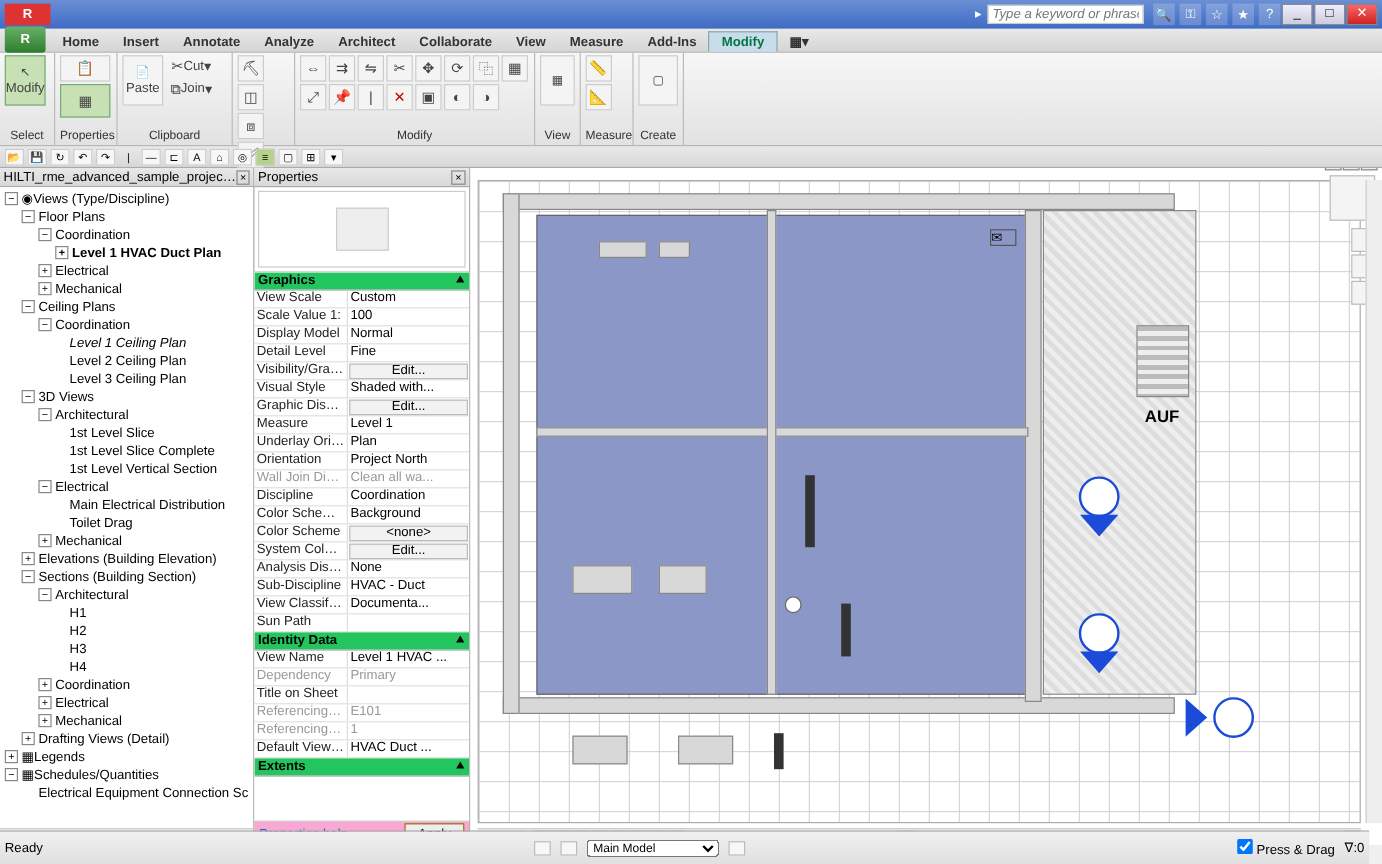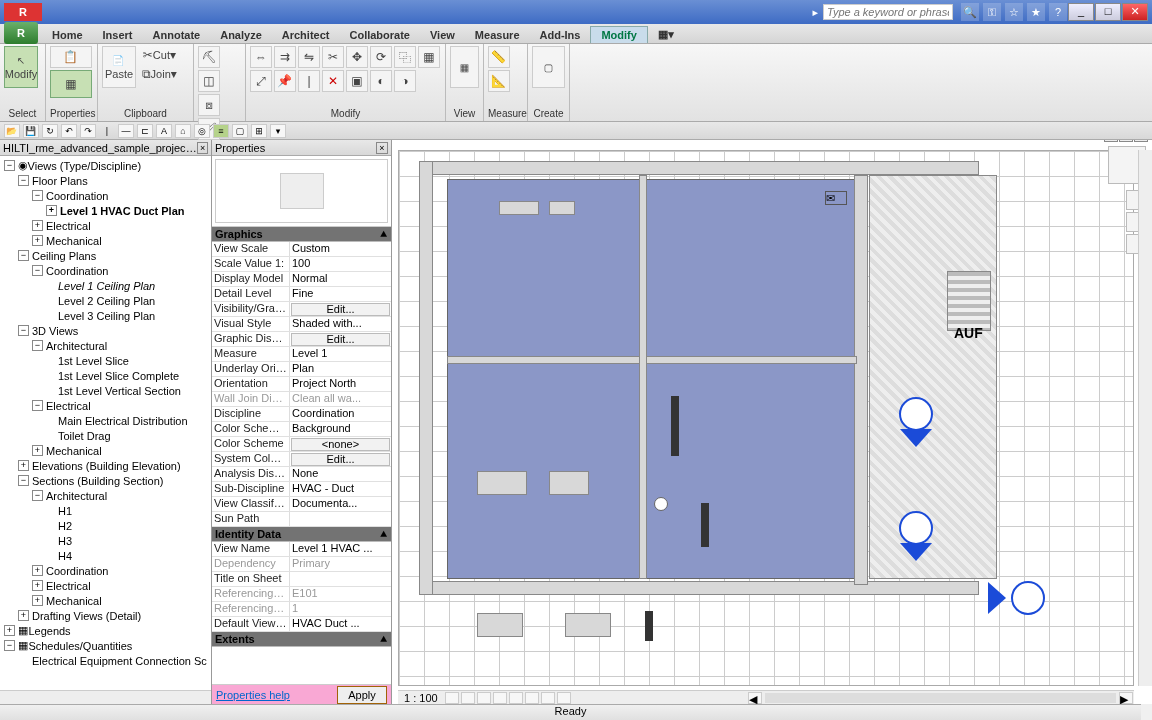--- a/index.html
+++ b/index.html
@@ -52,21 +52,21 @@
   .browser .hscroll { height:14px; background:#eee; border-top:1px solid #ccc;}
 
   
   .props { width:180px; border-right:1px solid #999; display:flex; flex-direction:column;}
   .props .preview { height:64px; background:#fff; border:1px solid #ccc; margin:3px; display:flex; align-items:center; justify-content:center;}
   .props .typebar { display:flex; padding:2px 3px; gap:2px;}
   .props .typebar select { flex:1; height:18px; font-size:10px;}
   .props .typebar .ed { font-size:10px; cursor:pointer; border:1px solid #bbb; padding:0 3px; background:#f3f3f3;}
   .grid { flex:1; overflow:auto; background:#fff; border-top:1px solid #ccc;}
   .grow { display:flex; height:15px; border-bottom:1px solid #e0e0e0;}
-  .gcat { background:#737373; font-weight:bold; padding:0 3px; height:15px; line-height:15px; display:flex; justify-content:space-between; border-bottom:1px solid #bbb;}
+  .gcat { background:#22c55e; font-weight:bold; padding:0 3px; height:15px; line-height:15px; display:flex; justify-content:space-between; border-bottom:1px solid #bbb;}
   .gk { width:78px; padding:0 2px; border-right:1px solid #ddd; overflow:hidden; white-space:nowrap; text-overflow:ellipsis; color:#222;}
   .gv { flex:1; padding:0 2px; overflow:hidden; white-space:nowrap; text-overflow:ellipsis;}
   .gv.btn { text-align:center; background:#f2f2f2; border:1px solid #bbb; margin:1px; height:13px; line-height:11px; cursor:pointer;}
   .grow.dis .gk,.grow.dis .gv{ color:#999;}
   .pfoot { height:20px; display:flex; justify-content:space-between; align-items:center; padding:0 4px; border-top:1px solid #ccc; background:#f9a8d4;}
   .pfoot a { color:#0066cc; text-decoration:underline; cursor:pointer;}
   .pfoot button { height:18px; width:50px; background:#eee; border:1px solid #a16207;}
 
   
   .canvas { flex:1; position:relative; background:#fff; overflow:hidden;}
@@ -85,21 +85,21 @@
   .nav { position:absolute; top:50px; right:6px; width:20px; display:flex; flex-direction:column; gap:2px;}
   .nav span{ width:20px;height:20px;background:#f4f4f4;border:1px solid #bbb;cursor:pointer;}
   .minwin { position:absolute; top:-10px; right:4px; display:flex; gap:1px;}
   .minwin span{ width:14px;height:12px;background:#eee;border:1px solid #888;cursor:pointer;font-size:8px;text-align:center;}
   .vscroll { position:absolute; right:0; top:10px; bottom:18px; width:14px; background:#eee; border-left:1px solid #ccc;}
   .hscroll2 { position:absolute; left:6px; right:18px; bottom:0; height:14px; background:#eee; border-top:1px solid #ccc; display:flex; align-items:center;}
   .hscroll2 .scale { padding:0 6px;}
   .hscroll2 .sicon { width:14px;height:12px;border:1px solid #ccc;margin:0 1px;cursor:pointer;background:#f7f7f7;}
 
   
-  .status { position:absolute; left:0; right:11px; bottom:0; height:16px; background:linear-gradient(#f0f0f0,#e0e0e0); border-top:1px solid #aaa; display:flex; align-items:center; padding:0 4px; gap:8px;flex-direction:column;}
+  .status { position:absolute; left:0; right:11px; bottom:0; height:28px; background:linear-gradient(#f0f0f0,#e0e0e0); border-top:1px solid #aaa; display:flex; align-items:center; padding:0 4px; gap:8px;}
   .status .spacer{flex:1;}
   .status select { height:14px; font-size:10px; width:110px;}
   .status .sicon { width:14px;height:12px;border:1px solid #bbb;cursor:pointer;background:#f7f7f7;}
 </style>
 </head>
 <body>
 
 <div class="titlebar">
   <div class="app-icon">R</div>
   <div class="title-search">
@@ -512,21 +512,21 @@
       <div class="wall" style="left:78px;top:320px;width:50px;height:24px;"></div>
       <div class="wall" style="left:150px;top:320px;width:40px;height:24px;"></div>
       <div class="wall" style="left:78px;top:462px;width:46px;height:24px;"></div>
       <div class="wall" style="left:166px;top:462px;width:46px;height:24px;"></div>
 
       <div style="position:absolute;left:426px;top:40px;width:22px;height:14px;border:1px solid #555;">✉</div>
 
       <div class="wall" style="left:470px;top:24px;width:128px;height:404px;background:repeating-linear-gradient(45deg,#ddd,#ddd 4px,#eee 4px,#eee 8px);"></div>
 
       <div style="position:absolute;left:548px;top:120px;width:44px;height:60px;background:repeating-linear-gradient(#bbb,#bbb 4px,#eee 4px,#eee 8px);border:1px solid #888;"></div>
-      <div class="auf" style="left:555px;top:174px;">AUF</div>
+      <div class="auf" style="left:555px;top:188px;">AUF</div>
 
       <div class="sect" style="left:500px;top:246px;">
           <div class="circ"></div>
           <div class="tri"></div>
         </div>
       <div class="sect" style="left:500px;top:360px;">
           <div class="circ"></div>
           <div class="tri"></div>
         </div>
       <div class="sect" style="left:612px;top:430px;">

